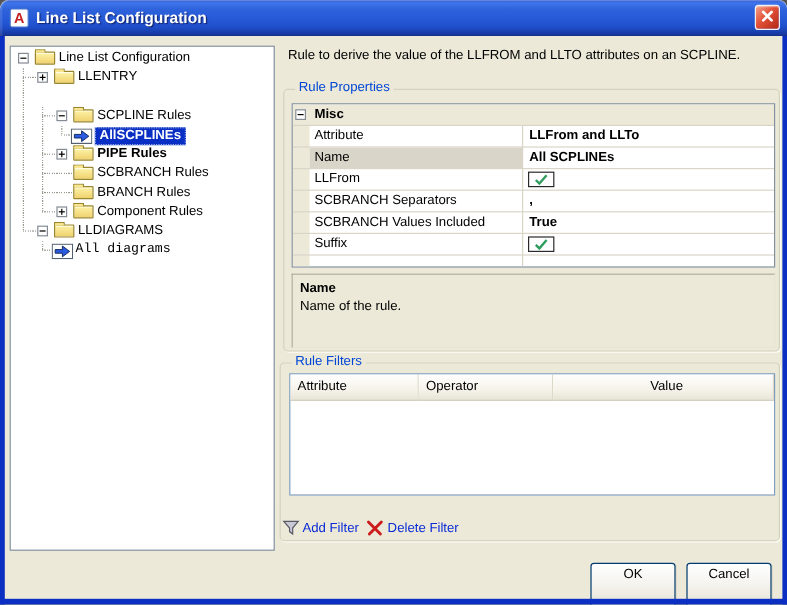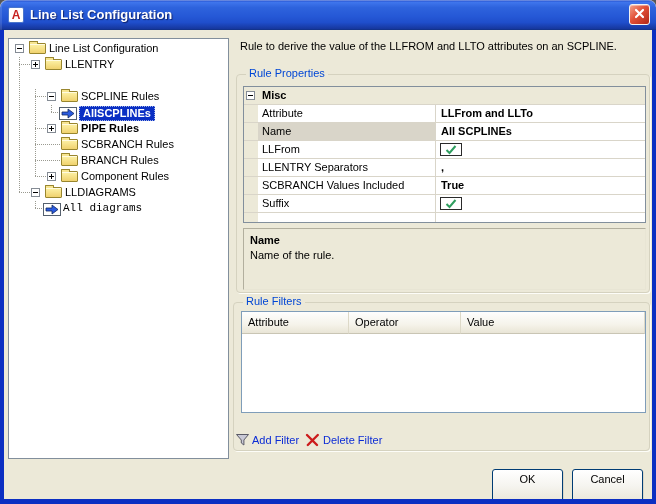--- a/index.html
+++ b/index.html
@@ -235,21 +235,21 @@
           </div>
           <div class="pg-row" style="top: 54px;">
             <div class="pg-label">LLFrom</div>
             <div class="pg-check">
               <svg width="12" height="10" viewBox="0 0 12 10">
                 <path d="M1.5 5 L4.5 8 L10.5 1" stroke="#2f9e5f" stroke-width="2" fill="none"></path>
               </svg>
             </div>
           </div>
           <div class="pg-row" style="top: 72px;">
-            <div class="pg-label">LLENTRY Separators</div>
+            <div class="pg-label">SCBRANCH Separators</div>
             <div class="pg-value">,</div>
           </div>
           <div class="pg-row" style="top: 90px;">
             <div class="pg-label">SCBRANCH Values Included</div>
             <div class="pg-value">True</div>
           </div>
           <div class="pg-row" style="top: 108px;">
             <div class="pg-label">Suffix</div>
             <div class="pg-check">
               <svg width="12" height="10" viewBox="0 0 12 10">
@@ -266,21 +266,21 @@
     </div>
   </div>
 
   <div class="groupbox gb-filters">
     <div class="groupbox-label">Rule Filters</div>
 
     <div class="filter-table">
       <div class="ft-header" id="ft-header">
           <div class="ft-cell" style="width: 107px;">Attribute</div>
           <div class="ft-cell" style="width: 112px;">Operator</div>
-          <div class="ft-cell" style="width: 184px; flex: 1 1 0%;">Value</div>
+          <div class="ft-cell" style="width: 184px; flex: 1 1 0%; text-align: center;">Value</div>
         </div>
     </div>
 
     <div class="links">
       <span class="link-icon" style="left:1px;">
         <svg width="15" height="14" viewBox="0 0 15 14">
           <path d="M1.5 1.5 h12 l-4.6 5.5 v5 l-2.6 -2 v-3 z" fill="#c9c9d6" stroke="#5a5a66" stroke-width="1"></path>
         </svg>
       </span>
       <span class="link" style="left:18px;">Add Filter</span>

